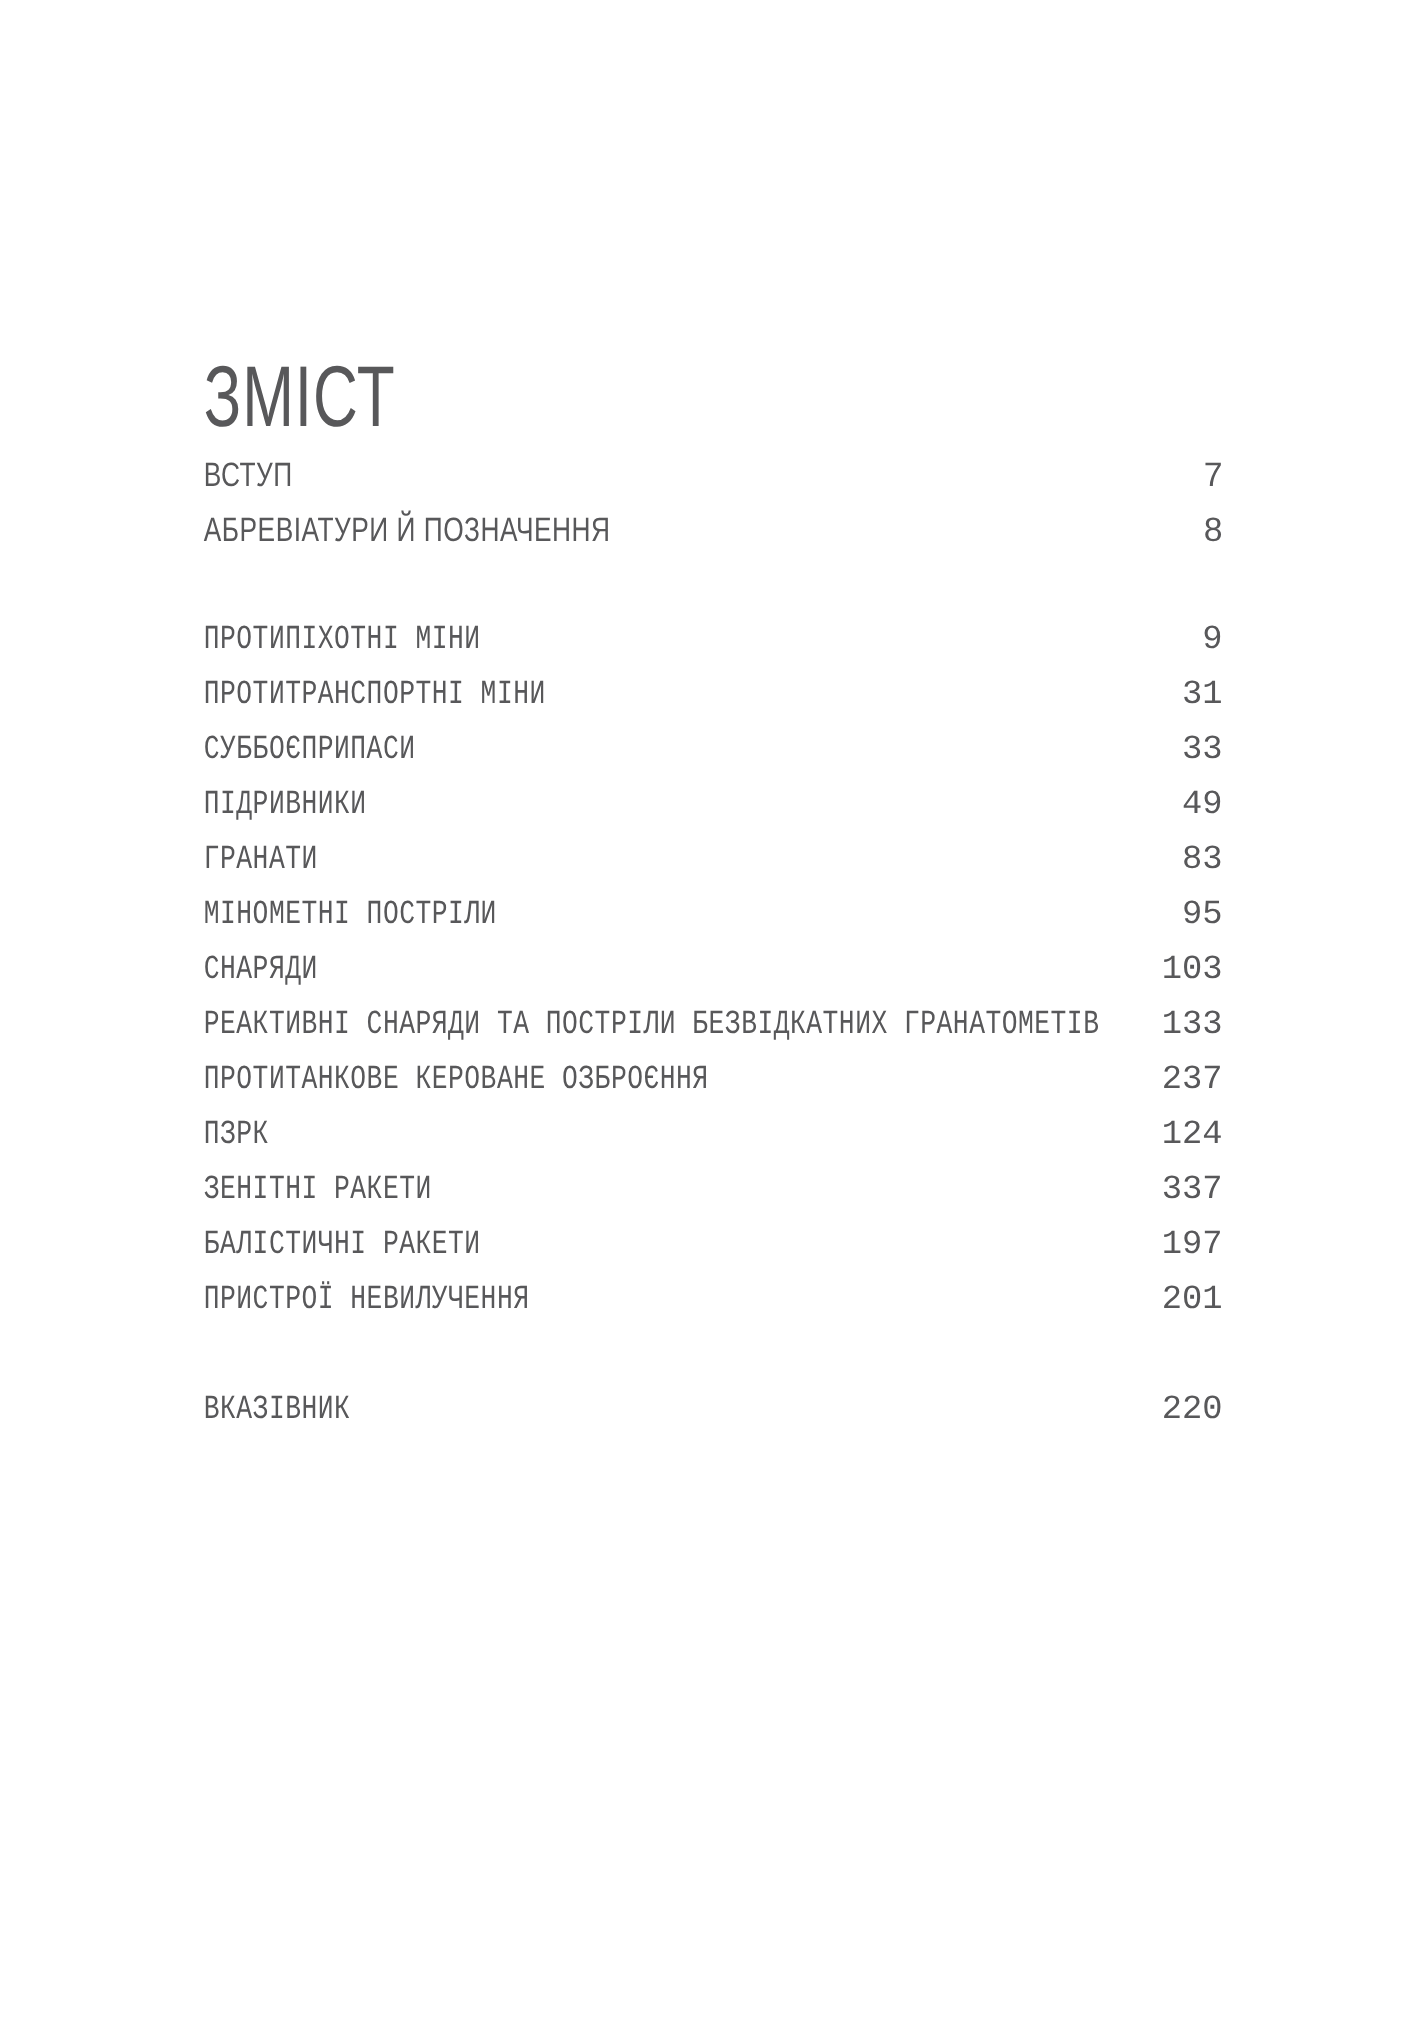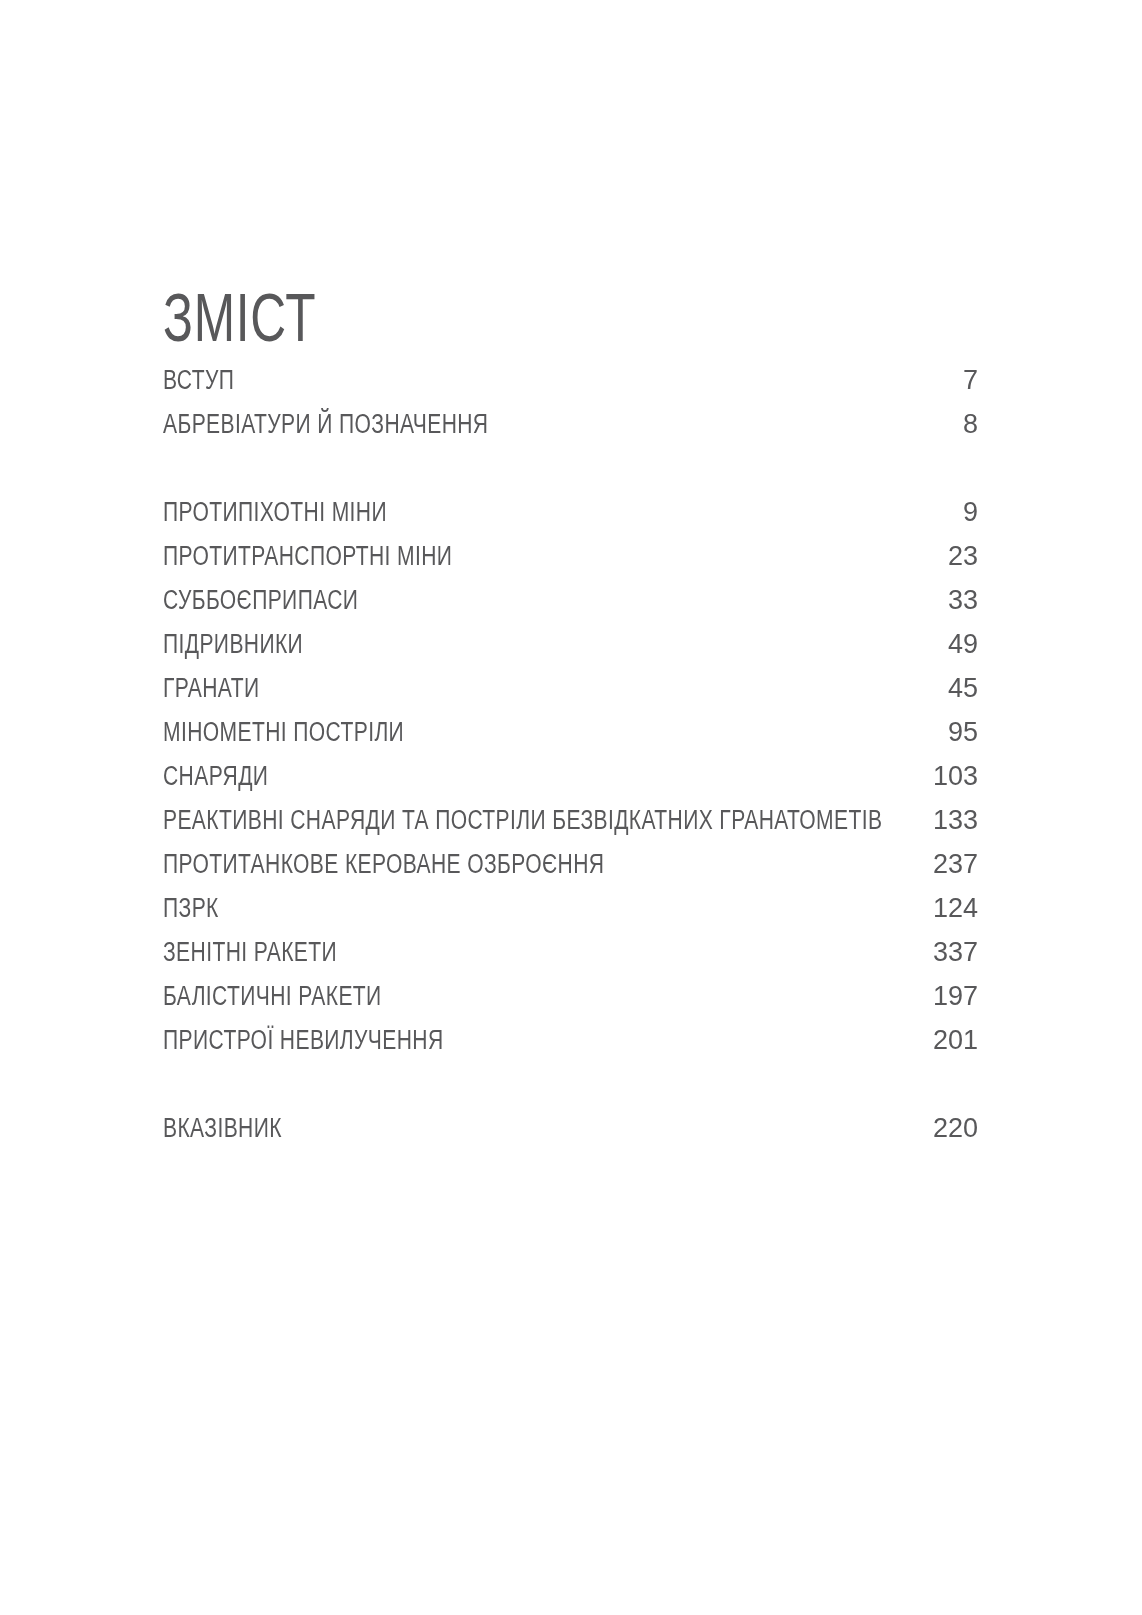--- a/index.html
+++ b/index.html
@@ -31,21 +31,21 @@
   }
   .title-inner{
     display:inline-block;
     transform:scaleX(0.72);
     transform-origin:left center;
   }
   .toc{
     margin-top:6px;
   }
   .toc-section{margin-top:0;}
-  .toc-section + .toc-section{margin-top:44px;}
+  .toc-section + .toc-section{margin-top:44px;font-family:Liberation Mono, monospace;}
   .toc-row{
     display:flex;
     justify-content:space-between;
     align-items:center;
     height:44px;
   }
   .toc-label{
     display:inline-block;
     font-size:27px;
     line-height:44px;
@@ -81,33 +81,33 @@
     <span class="toc-page">8</span>
   </div>
       </div>
       <div class="toc-section">
         <div class="toc-row">
     <span class="toc-label">ПРОТИПІХОТНІ МІНИ</span>
     <span class="toc-page">9</span>
   </div>
         <div class="toc-row">
     <span class="toc-label">ПРОТИТРАНСПОРТНІ МІНИ</span>
-    <span class="toc-page">23</span>
+    <span class="toc-page">31</span>
   </div>
         <div class="toc-row">
     <span class="toc-label">СУББОЄПРИПАСИ</span>
     <span class="toc-page">33</span>
   </div>
         <div class="toc-row">
     <span class="toc-label">ПІДРИВНИКИ</span>
     <span class="toc-page">49</span>
   </div>
         <div class="toc-row">
     <span class="toc-label">ГРАНАТИ</span>
-    <span class="toc-page">45</span>
+    <span class="toc-page">83</span>
   </div>
         <div class="toc-row">
     <span class="toc-label">МІНОМЕТНІ ПОСТРІЛИ</span>
     <span class="toc-page">95</span>
   </div>
         <div class="toc-row">
     <span class="toc-label">СНАРЯДИ</span>
     <span class="toc-page">103</span>
   </div>
         <div class="toc-row">

